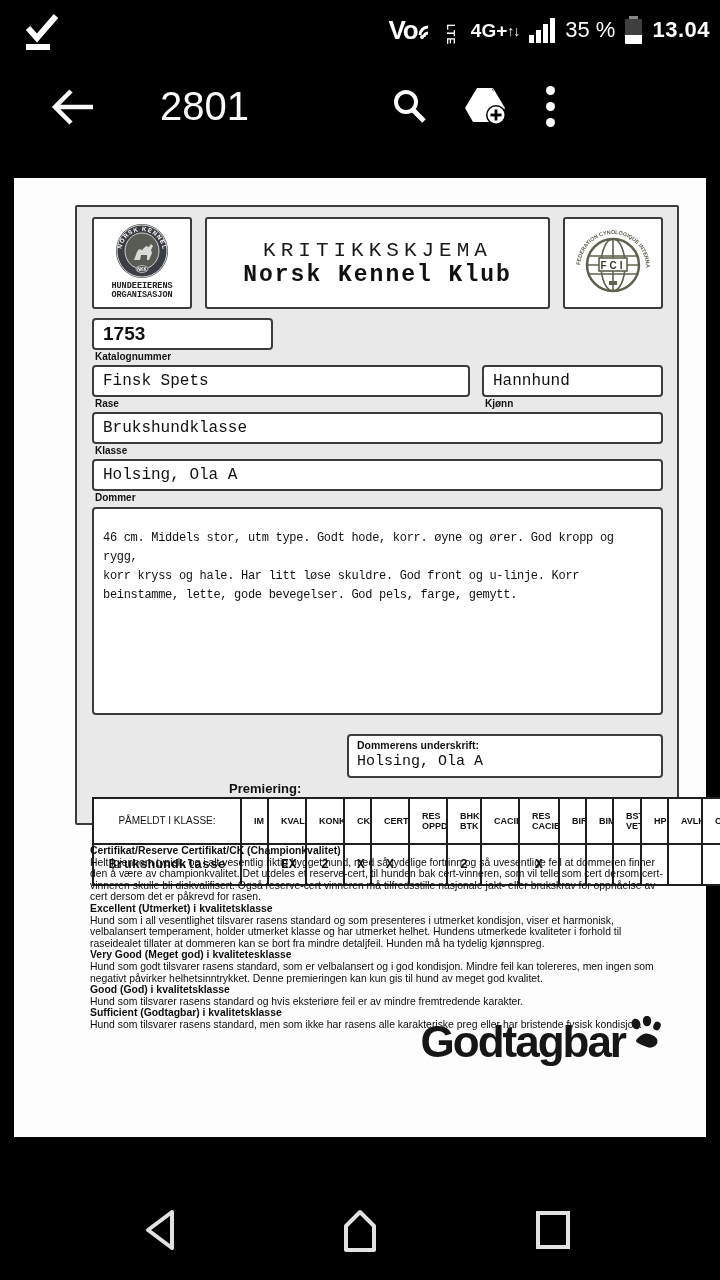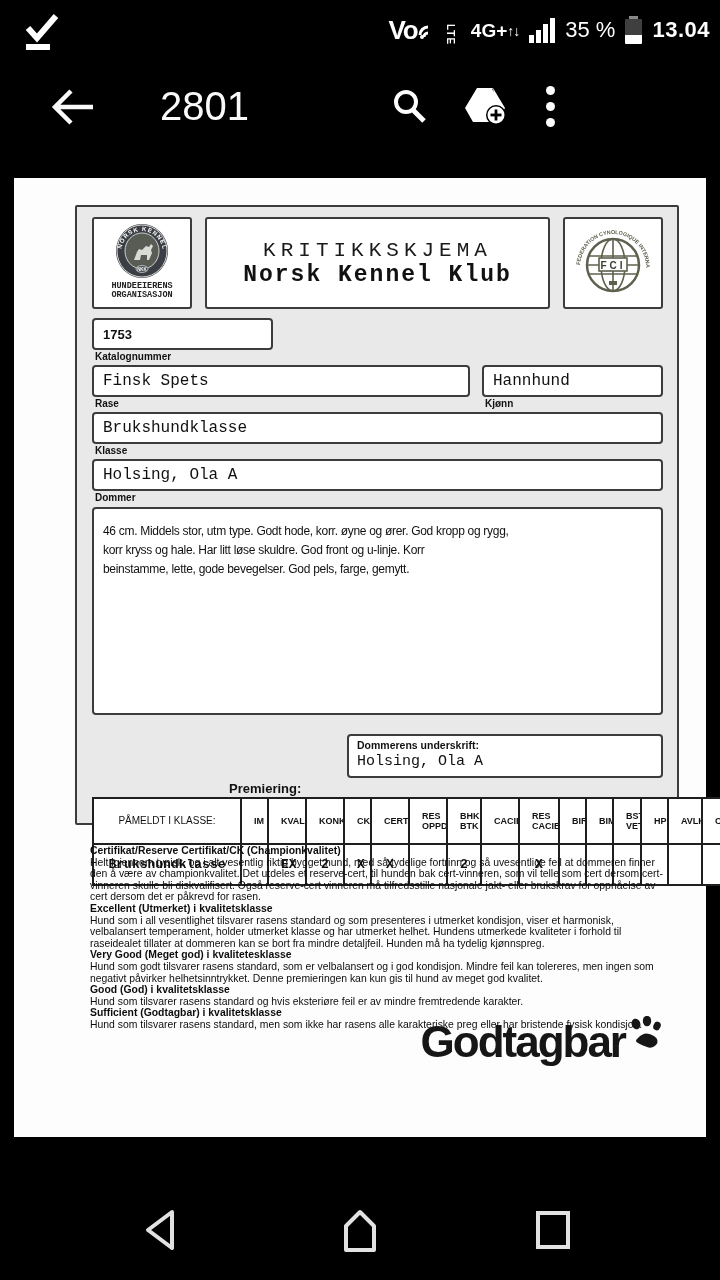--- a/index.html
+++ b/index.html
@@ -48,28 +48,28 @@
         display:flex;flex-direction:column;align-items:center;justify-content:center;gap:0;}
   .t1{font-family:"Liberation Mono",monospace;font-size:21px;letter-spacing:5px;color:#1a1a1a;}
   .t2{font-family:"Liberation Mono",monospace;font-size:23px;font-weight:700;letter-spacing:2px;color:#111;}
   .fci-box{width:100px;height:92px;background:#fff;border:2px solid #3c3c3c;border-radius:3px;
         display:flex;align-items:center;justify-content:center;}
 
   .field-row{display:flex;gap:12px;}
   .fbox{background:#fff;border:2px solid #3c3c3c;border-radius:4px;height:32px;
         display:flex;align-items:center;padding:0 9px;
         font-family:"Liberation Mono",monospace;font-size:16px;color:#111;white-space:nowrap;overflow:hidden;}
-  .fbox.bold-sans{font-family:"Liberation Sans",sans-serif;font-weight:700;font-size:13px;}
+  .fbox.bold-sans{font-family:"Liberation Sans",sans-serif;font-weight:700;font-size:19px;}
   .flabel{font-size:10px;font-weight:700;color:#111;margin:1px 0 3px 3px;height:11px;line-height:11px;}
   .fcol-l{flex:1;min-width:0;}
   .fcol-r{width:181px;}
   .first-gap{margin-top:9px;}
 
   .critique-box{background:#fff;border:2px solid #3c3c3c;border-radius:4px;height:208px;margin-top:4px;
-        padding:13px 9px;font-family:Liberation Sans, sans-serif;font-size:12px;letter-spacing:-0.3px;
+        padding:20px 9px;font-family:Liberation Mono, monospace;font-size:12px;letter-spacing:-0.3px;
         line-height:19px;color:#111;white-space:pre-wrap;}
 
   .sig-row{display:flex;justify-content:flex-end;margin-top:19px;}
   .sig-box{width:316px;height:44px;background:#fff;border:2px solid #3c3c3c;border-radius:4px;padding:3px 8px 0 8px;}
   .sig-label{font-size:10.5px;color:#111;font-weight:700;}
   .sig-value{font-family:"Liberation Mono",monospace;font-size:15px;color:#111;margin-top:2px;}
 
   .prem-title{font-size:13px;font-weight:700;color:#111;margin:3px 0 1px 24%;}
   table.prem{border-collapse:collapse;width:576px;table-layout:fixed;background:#fff;}
   table.prem th,table.prem td{border:2px solid #1f1f1f;text-align:center;vertical-align:middle;

